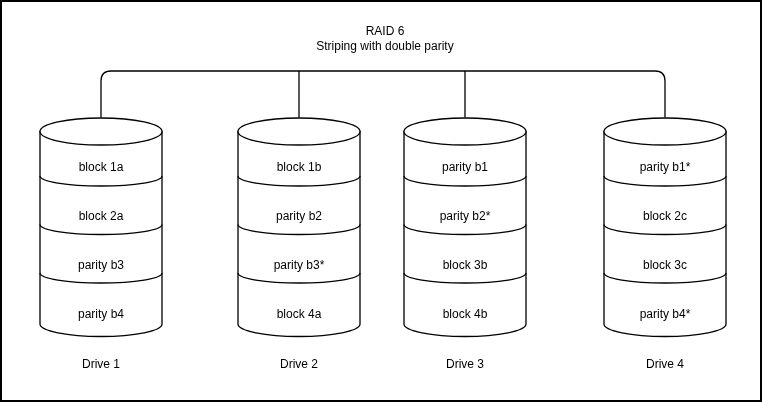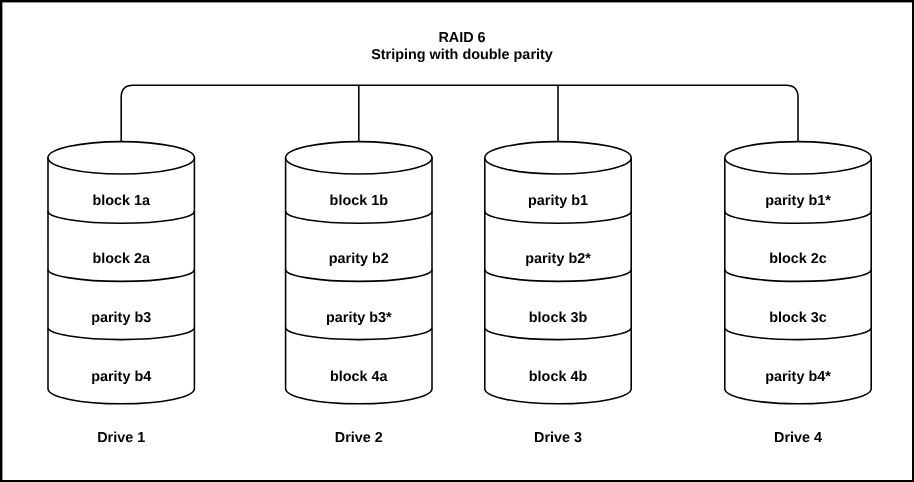--- a/index.html
+++ b/index.html
@@ -7,21 +7,20 @@
     padding: 0;
     background: #ffffff;
     font-family: "Liberation Sans", sans-serif;
   }
   #canvas {
     position: relative;
     width: 762px;
     height: 402px;
     background: #ffffff;
     overflow: hidden;
-    font-weight: bold;
   }
   svg { display: block; }
   .stroke {
     fill: none;
     stroke: #000000;
     stroke-width: 1.3;
   }
   .border-rect {
     fill: none;
     stroke: #000000;

